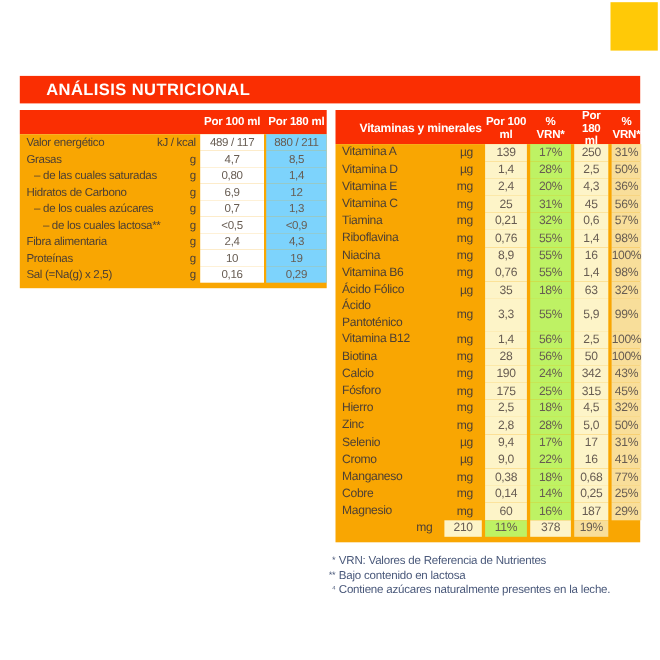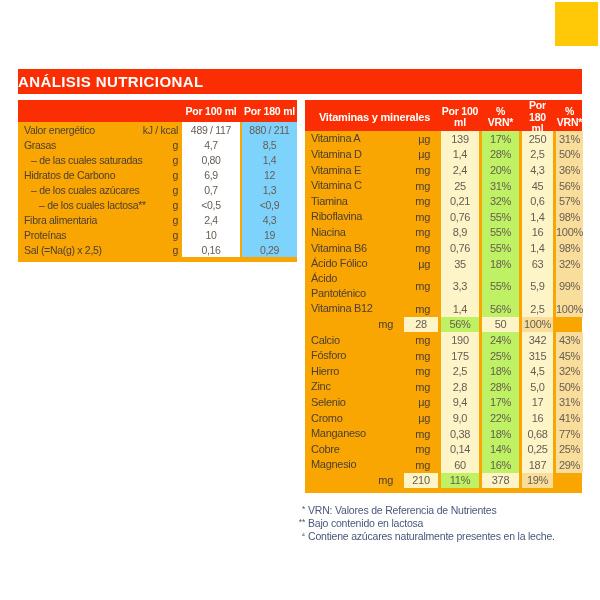--- a/index.html
+++ b/index.html
@@ -2,21 +2,21 @@
 <html><head>
 <meta charset="utf-8">
 <style>
   html,body{margin:0;padding:0}
   body{width:600px;height:600px;background:#fff;font-family:"Liberation Sans",sans-serif;position:relative;overflow:hidden}
   .abs{position:absolute}
 
   #corner-square{left:555px;top:2px;width:43px;height:44px;background:#FFC907}
 
   #title-bar{left:18px;top:69px;width:564px;height:25px;background:#FA2E02;color:#fff;
-    font-weight:bold;font-size:15px;display:flex;align-items:center;padding-left:0;
+    font-weight:bold;font-size:15px;display:flex;align-items:center;padding-left:24px;
     box-sizing:border-box;letter-spacing:.4px}
 
   
   #nutrition-table{left:18px;top:100px;width:279px}
   .lgrid{display:grid;grid-template-columns:116px 44px 58px 55px;column-gap:2px}
   #nutrition-head{background:#FA2E02;height:22px;align-items:center}
   .lhc{color:#fff;font-weight:bold;font-size:10.5px;text-align:center;letter-spacing:-.2px}
   #nutrition-body{background:#F9A602;padding-bottom:5px}
   .nrow{height:15px;align-items:stretch;font-size:10.5px;letter-spacing:-.3px}
   .ncell{display:flex;align-items:center}
@@ -26,21 +26,21 @@
   .nunit{color:#4E4034;justify-content:flex-end;padding-right:2px}
   .nval{justify-content:center;color:#675C52}
   .c1{background:#ffffff}
   .c2{background:#7dd3fc}
 
   
   #vitamins-table{left:305px;top:100px;width:277px}
   .vgrid{display:grid;grid-template-columns:96px 34px 38px 37px 31px 27px;column-gap:3px}
   #vitamins-head{background:#FA2E02;height:31px;align-items:center}
   .vhc{color:#fff;font-weight:bold;font-size:10.5px;text-align:center;line-height:1.1;letter-spacing:-.2px}
-  .vtitle{grid-column:1/3;text-align:center;padding-left:6px;font-size:11px}
+  .vtitle{grid-column:1/3;text-align:right;padding-left:6px;font-size:11px}
   #vitamins-body{background:#F9A602;padding-bottom:5px}
   .vrow{min-height:15.6px;align-items:stretch;font-size:11px;letter-spacing:-.3px}
   .vcell{display:flex;align-items:center}
   .vlabel{color:#4E4034;padding-left:6px;white-space:pre-line;line-height:1.35}
   .vunit{color:#4E4034;justify-content:flex-end;padding-right:8px}
   .vval{justify-content:center;color:#675C52}
   .v1,.v3{background:#FDF4C8}
   .v2{background:#bef264}
   .v4{background:#F8DE9A}
 
@@ -215,20 +215,21 @@
       </div>
       <div class="vgrid vrow">
         <div class="vcell vlabel">Vitamina B12</div>
         <div class="vcell vunit">mg</div>
         <div class="vcell vval v1">1,4</div>
         <div class="vcell vval v2">56%</div>
         <div class="vcell vval v3">2,5</div>
         <div class="vcell vval v4">100%</div>
       </div>
       <div class="vgrid vrow">
+        <div class="vcell vlabel">Biotina</div>
         <div class="vcell vunit">mg</div>
         <div class="vcell vval v1">28</div>
         <div class="vcell vval v2">56%</div>
         <div class="vcell vval v3">50</div>
         <div class="vcell vval v4">100%</div>
       </div>
       <div class="vgrid vrow">
         <div class="vcell vlabel">Calcio</div>
         <div class="vcell vunit">mg</div>
         <div class="vcell vval v1">190</div>

